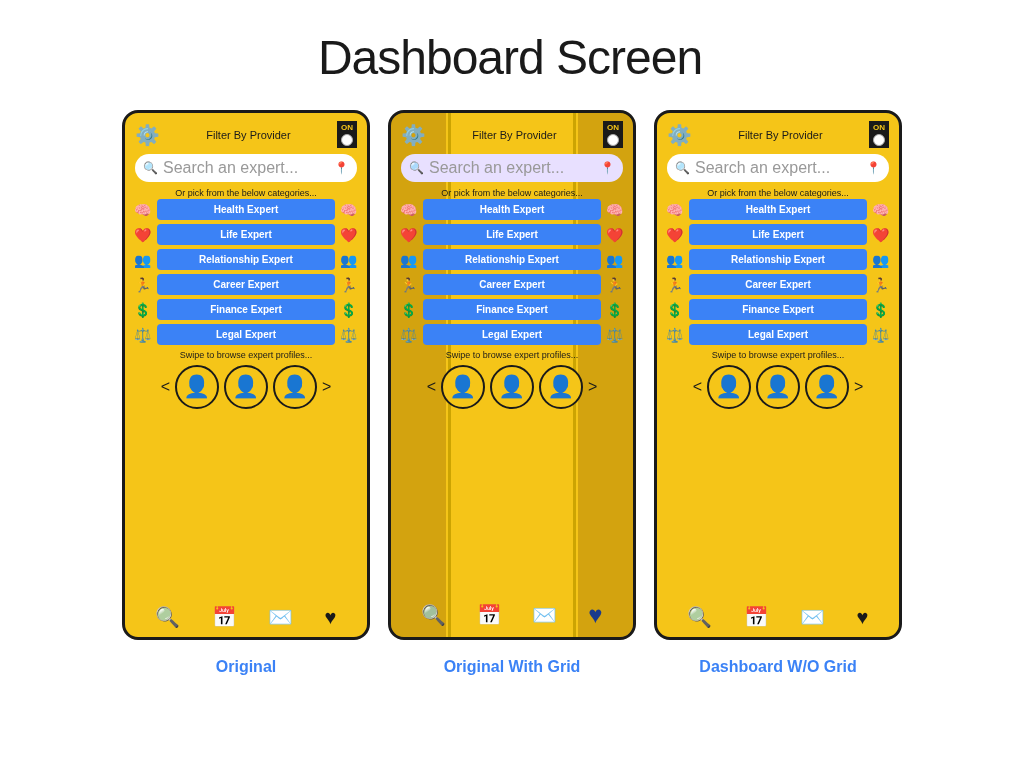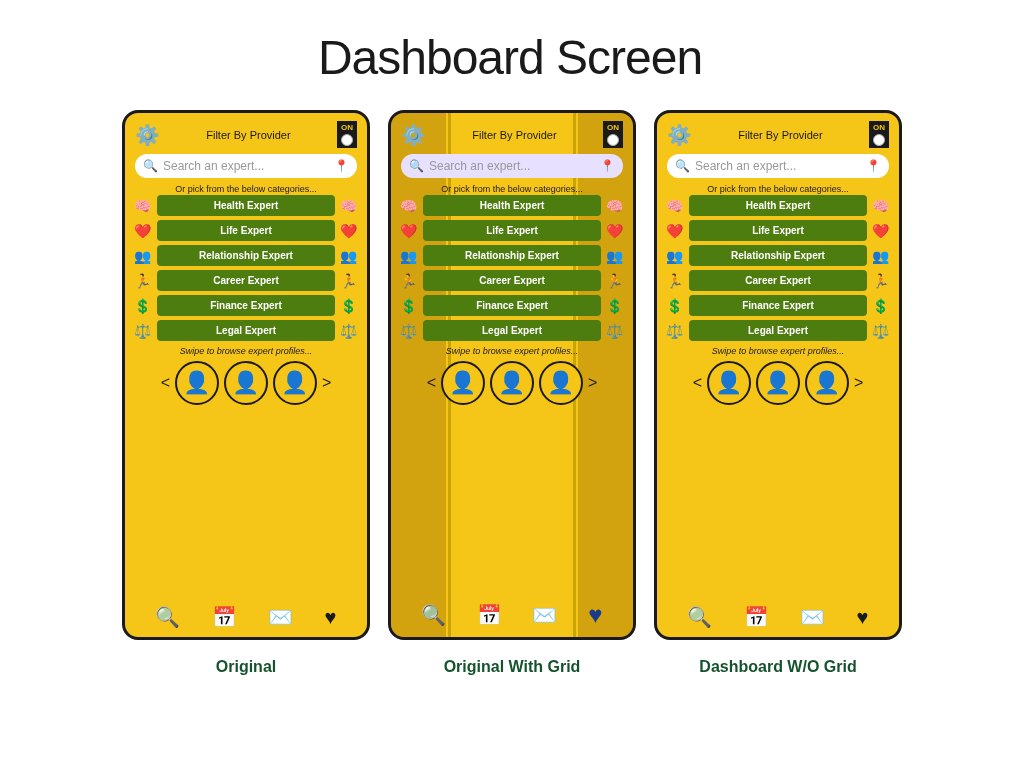--- a/index.html
+++ b/index.html
@@ -34,21 +34,21 @@
     .screen-wrapper {
       display: flex;
       flex-direction: column;
       align-items: center;
       gap: 10px;
     }
 
     .screen-label {
       font-size: 16px;
       font-weight: 700;
-      color: #14532d;
+      color: #3b82f6;
       margin-top: 8px;
     }
 
     
     .mobile-frame {
       width: 248px;
       height: 530px;
       background: #F5C518;
       border: 3px solid #1a1a1a;
       border-radius: 16px;
@@ -142,21 +142,21 @@
     .search-bar.purple-bg {
       background: #e8e0ff;
     }
 
     .search-icon-small {
       font-size: 12px;
       color: #666;
     }
 
     .search-placeholder {
-      font-size: 12px;
+      font-size: 16px;
       color: #999;
       flex: 1;
     }
 
     .location-icon {
       font-size: 12px;
       color: #1a1a1a;
     }
 
     
@@ -187,40 +187,39 @@
 
     .cat-icon-left, .cat-icon-right {
       font-size: 14px;
       width: 20px;
       text-align: center;
       color: #1a1a1a;
     }
 
     .cat-button {
       flex: 1;
-      background: #4d7c0f;
+      background: #3b82f6;
       color: white;
       border: none;
       border-radius: 4px;
       padding: 5px 4px;
       font-size: 10px;
       font-weight: 700;
       text-align: center;
       cursor: pointer;
     }
 
     
     .swipe-text {
       font-size: 9px;
       color: #1a1a1a;
       text-align: center;
       margin: 5px 0 3px 0;
       position: relative;
       z-index: 2;
-      font-style: italic;
     }
 
     
     .avatars-row {
       display: flex;
       align-items: center;
       justify-content: center;
       gap: 5px;
       margin: 2px 0;
       position: relative;

